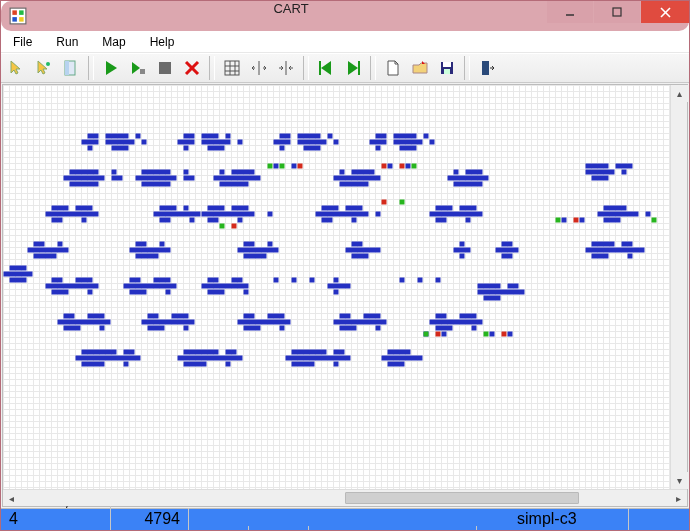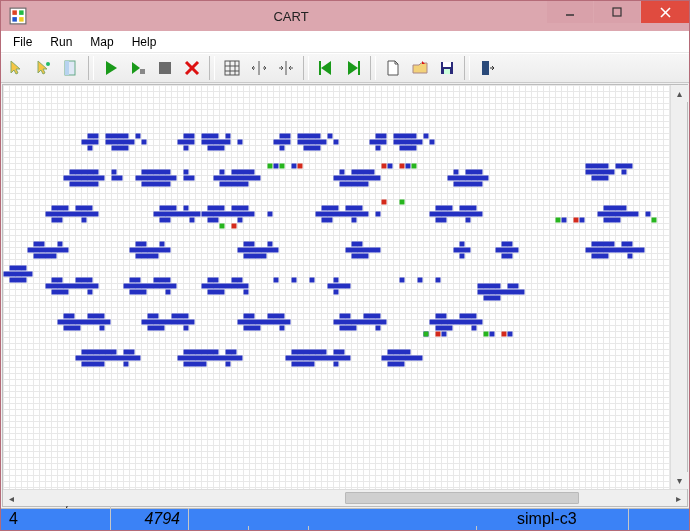--- a/index.html
+++ b/index.html
@@ -1,25 +1,25 @@
 <!DOCTYPE html>
 <html><head>
 <meta charset="utf-8">
 <style>
   * { box-sizing: border-box; margin: 0; padding: 0; }
   html, body { width: 690px; height: 531px; font-family: "Segoe UI", Tahoma, sans-serif; font-size: 12px; overflow: hidden; }
   .window { width: 690px; height: 531px; border: 1px solid #b56b78; background: #fff; display: flex; flex-direction: column; }
-  .titlebar { height: 30px; background: #dca7af; display: flex; align-items: center; color: #222; }
+  .titlebar { height: 30px; background: #dca7af; display: flex; align-items: flex-start; color: #222; border-radius: 10px; }
   .titlebar .icon-slot { width: 26px; height: 26px; margin: 2px 4px; display:flex; align-items:center; justify-content:center; }
   .titlebar .title { flex: 1; text-align: center; font-size: 13px; }
   .winbtns { display: flex; height: 100%; }
   .winbtn { width: 46px; height: 22px; margin-top: 0; display:flex; align-items:center; justify-content:center; background: #d9a1aa; color:#333; font-size:13px; }
   .winbtn + .winbtn { margin-left: 1px; }
   .winbtn.close { background: #e04b3f; color:#fff; width:48px; height:22px; font-size:15px; }
-  .menubar { height: 22px; background: #fff; border-bottom: 1px solid #e8e8e8; display:flex; align-items:center; padding: 0 4px; gap: 2px; }
+  .menubar { height: 22px; background: #fff; border-bottom: 1px solid #e8e8e8; display:flex; align-items:center; padding: 0 4px; gap: 8px; }
   .menuitem { padding: 2px 8px; cursor: default; }
   .toolbar { height: 30px; background: linear-gradient(#f7f7f7,#ececec); border-top:1px solid #fff; border-bottom: 1px solid #c9c9c9; display:flex; align-items:center; padding: 0 4px; gap: 3px; }
   .tbtn { width: 24px; height: 24px; display:flex; align-items:center; justify-content:center; border:1px solid transparent; border-radius:2px; }
   .tsep { width: 6px; height: 24px; border-left:1px solid #bbb; border-right:1px solid #fff; margin: 0 2px; }
   .client { flex:1; display:flex; flex-direction:column; background:#f0f0f0; padding: 1px; min-height:0; }
   .view-wrap { flex:1; border:1px solid #bcbcbc; background:#fff; display:flex; flex-direction:column; min-height:0; }
   .view-inner { flex:1; display:flex; min-height:0; }
   .grid-canvas { flex:1; position:relative; overflow:hidden;
     background-color:#fff;
     background-image:
@@ -31,21 +31,21 @@
   .vscroll { width: 17px; background:#efefef; border-left:1px solid #ddd; position:relative; }
   .vscroll .arrow { position:absolute; left:0; width:17px; height:17px; background:#efefef; display:flex; align-items:center; justify-content:center; color:#555; font-size:10px; }
   .vscroll .arrow.top { top:0; } .vscroll .arrow.bot { bottom:0; }
   .hscroll { height:17px; background:#efefef; border-top:1px solid #ddd; position:relative; display:flex; }
   .hscroll .arrow { width:17px; height:17px; display:flex; align-items:center; justify-content:center; color:#555; font-size:10px; }
   .hscroll .track { flex:1; position:relative; }
   .hscroll .thumb { position:absolute; top:2px; height:12px; left:50%; width:36%; background:#cfcfcf; border:1px solid #b9b9b9; border-radius:1px; }
   .statusbar { height:22px; border-top:1px solid #bdbdbd; background:#3b82f6; display:flex; align-items:flex-end; font-size:16px; }
   .status-cell { border-right:1px solid #c7c7c7; padding: 2px 8px; display:flex; align-items:center; min-width:60px; }
   .status-cell.coords { width:110px; }
-  .status-cell.count { width:78px; text-align:right; justify-content:flex-end;font-style:italic; }
+  .status-cell.count { width:78px; text-align:right; justify-content:flex-end; }
   .status-cell.stretch { flex:1; }
   .status-cell.name { width:120px;margin-left:32px; }
   .status-cell.last { width:40px; border-right:none; }
   .status-cell.mini { width:30px; }
   .status-cell.mini2 { width:30px; }
   svg.tico { width:18px; height:18px; }
 </style>
 </head>
 <body>
 

